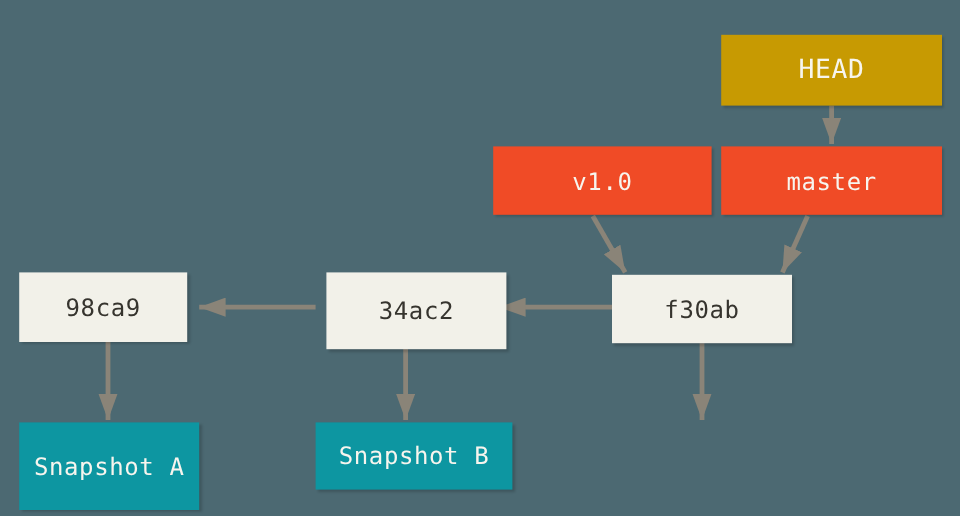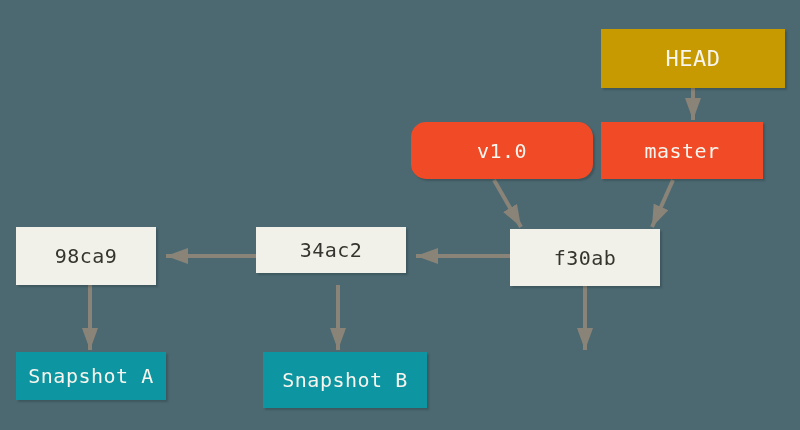--- a/index.html
+++ b/index.html
@@ -41,28 +41,28 @@
     <line class="edge" x1="673" y1="180" x2="652" y2="227" marker-end="url(#ah)"></line>
     <line class="edge" x1="510" y1="256" x2="416" y2="256" marker-end="url(#ah)"></line>
     <line class="edge" x1="263" y1="256" x2="166" y2="256" marker-end="url(#ah)"></line>
     <line class="edge" x1="90" y1="285" x2="90" y2="350" marker-end="url(#ah)"></line>
     <line class="edge" x1="338" y1="285" x2="338" y2="350" marker-end="url(#ah)"></line>
     <line class="edge" x1="585" y1="286" x2="585" y2="350" marker-end="url(#ah)"></line>
   </svg>
 
   <div class="node head" style="left:601px; top:29px; width:184px; height:59px;">HEAD</div>
 
-  <div class="node ref" style="left:411px; top:122px; width:182px; height:57px;border-radius:15px;">v1.0</div>
+  <div class="node ref" style="left:411px; top:122px; width:182px; height:57px;">v1.0</div>
 
-  <div class="node ref" style="left:601px; top:122px; width:162px; height:57px;">master</div>
+  <div class="node ref" style="left:601px; top:122px; width:184px; height:57px;">master</div>
 
   <div class="node commit" style="left:510px; top:229px; width:150px; height:57px;">f30ab</div>
 
-  <div class="node commit" style="left:256px; top:227px; width:150px; height:46px;">34ac2</div>
+  <div class="node commit" style="left:272px; top:227px; width:150px; height:64px;">34ac2</div>
 
   <div class="node commit" style="left:16px; top:227px; width:140px; height:58px;">98ca9</div>
 
-  <div class="node snapshot" style="left:16px; top:352px; width:150px; height:48px;">Snapshot A</div>
+  <div class="node snapshot" style="left:16px; top:352px; width:150px; height:73px;">Snapshot A</div>
 
   <div class="node snapshot" style="left:263px; top:352px; width:164px; height:56px;">Snapshot B</div>
 
 
 </div>
 
 </body></html>

